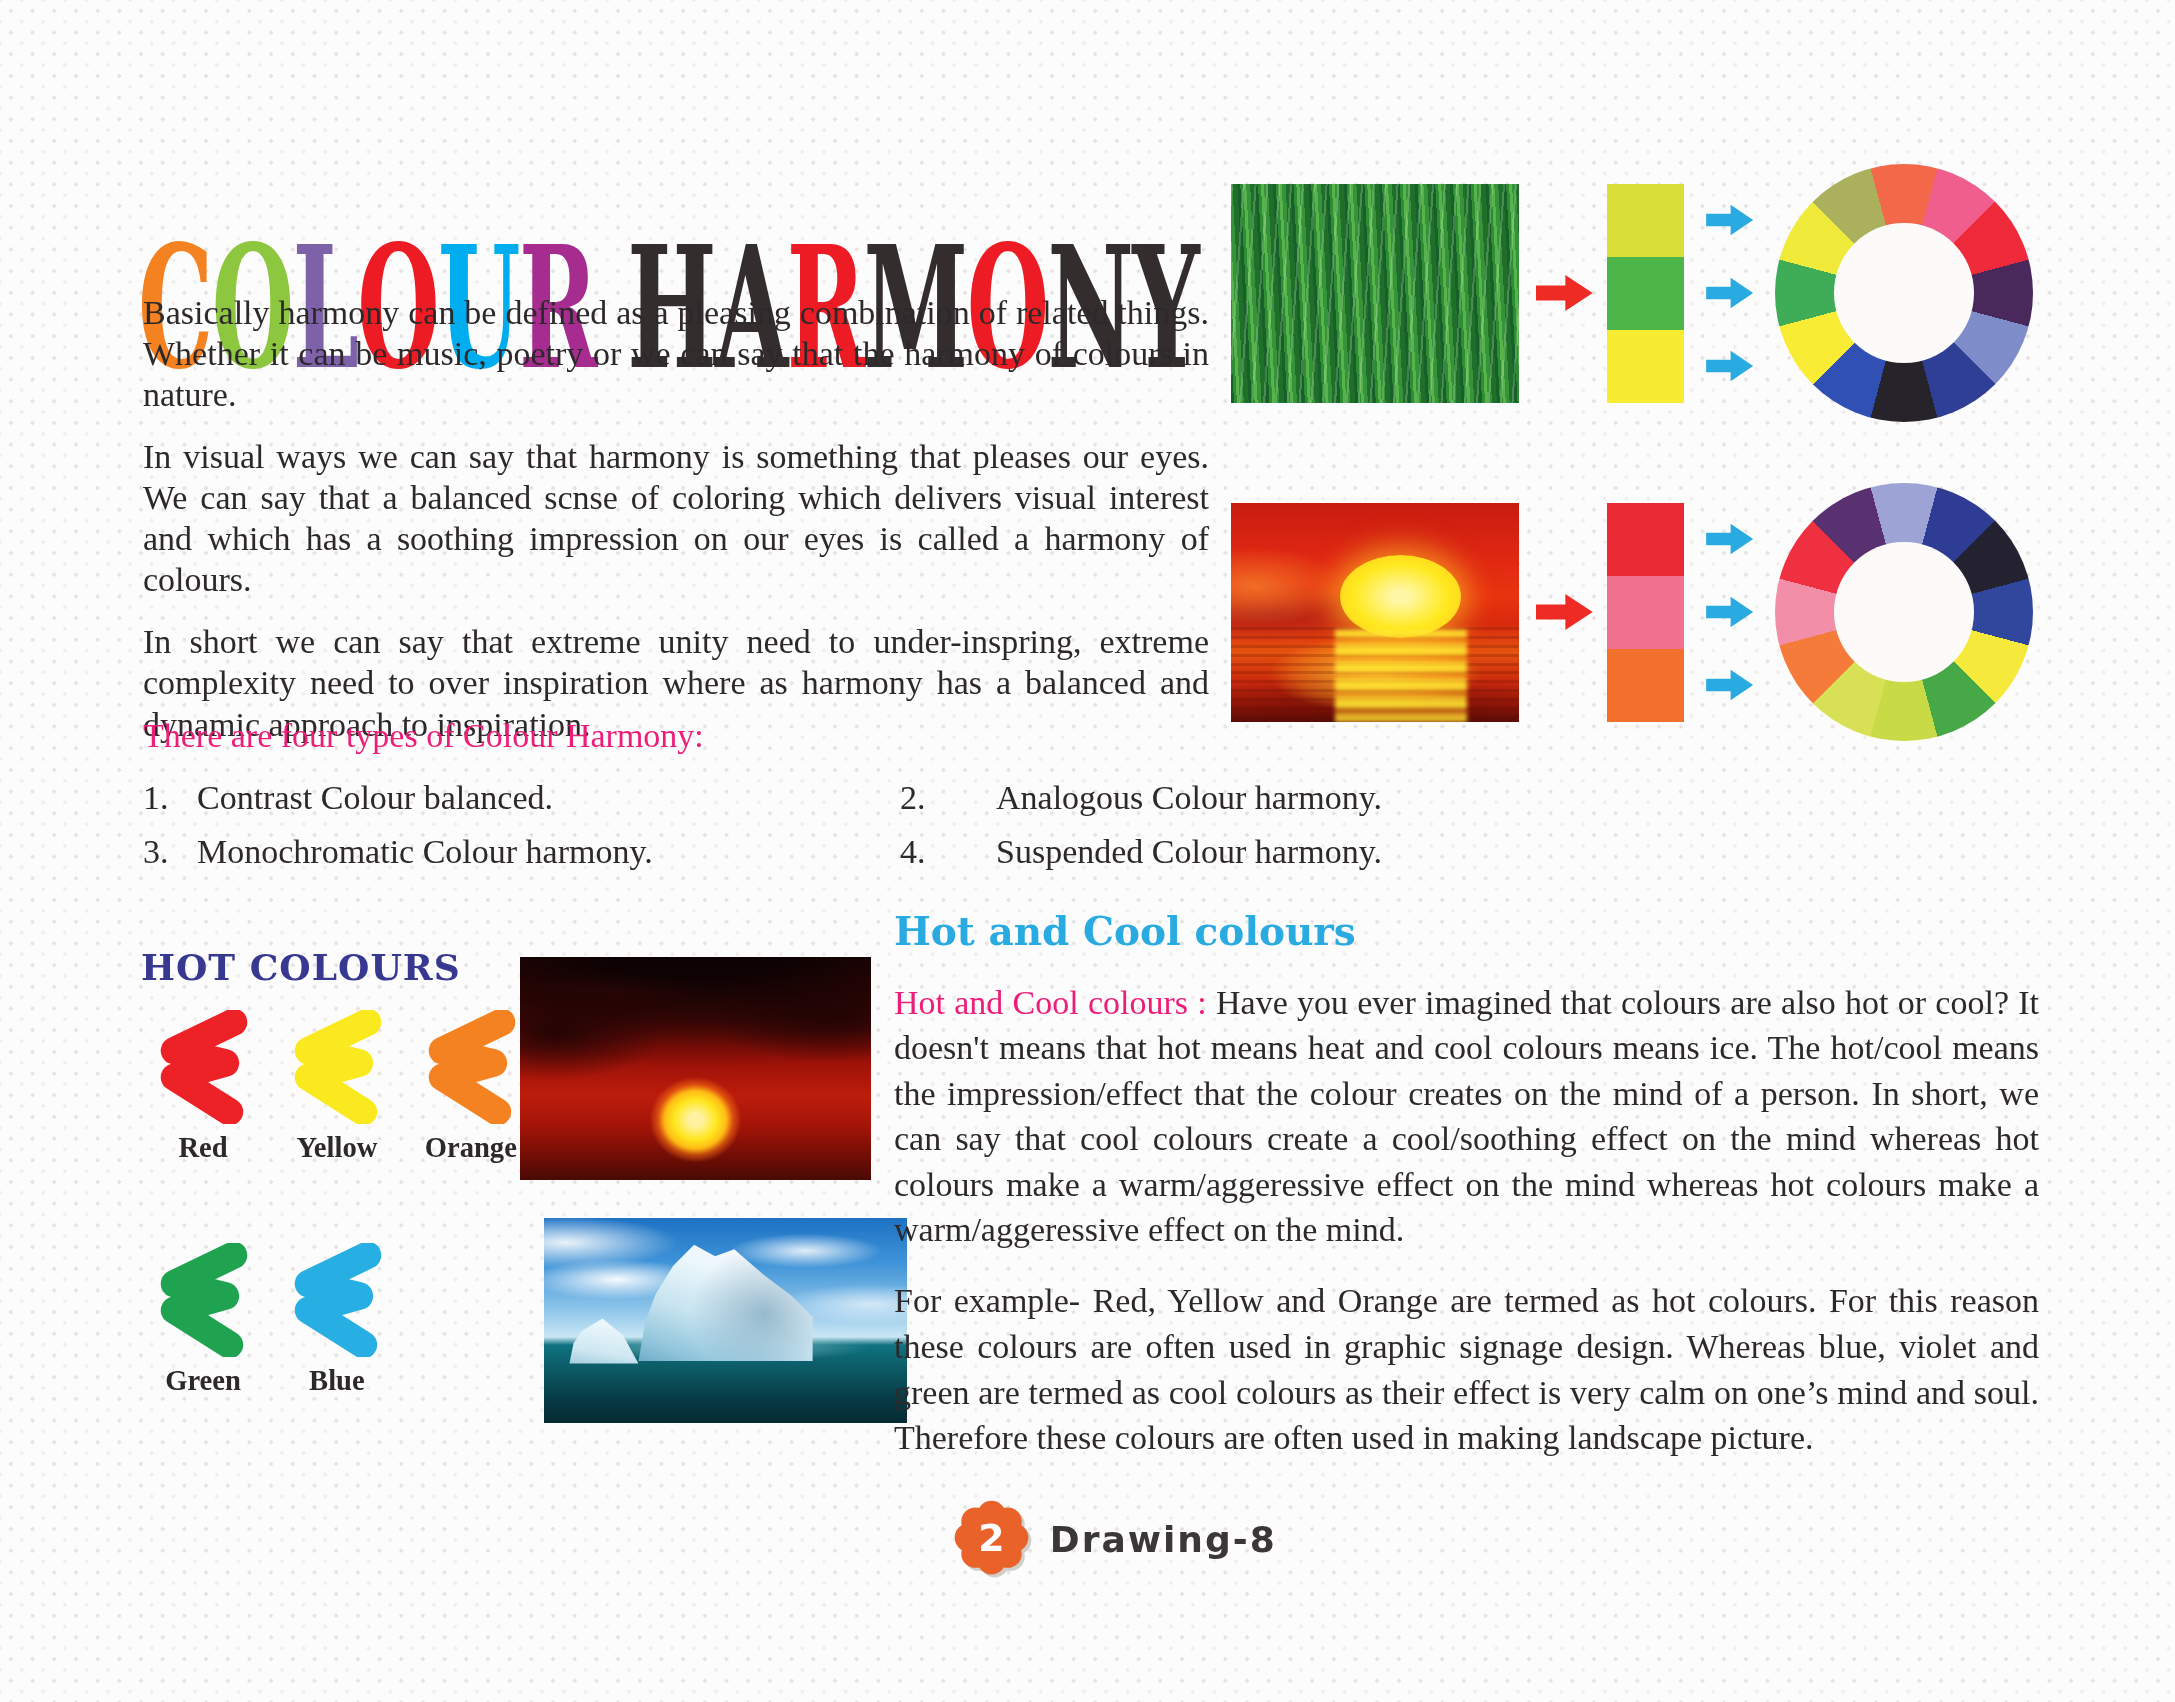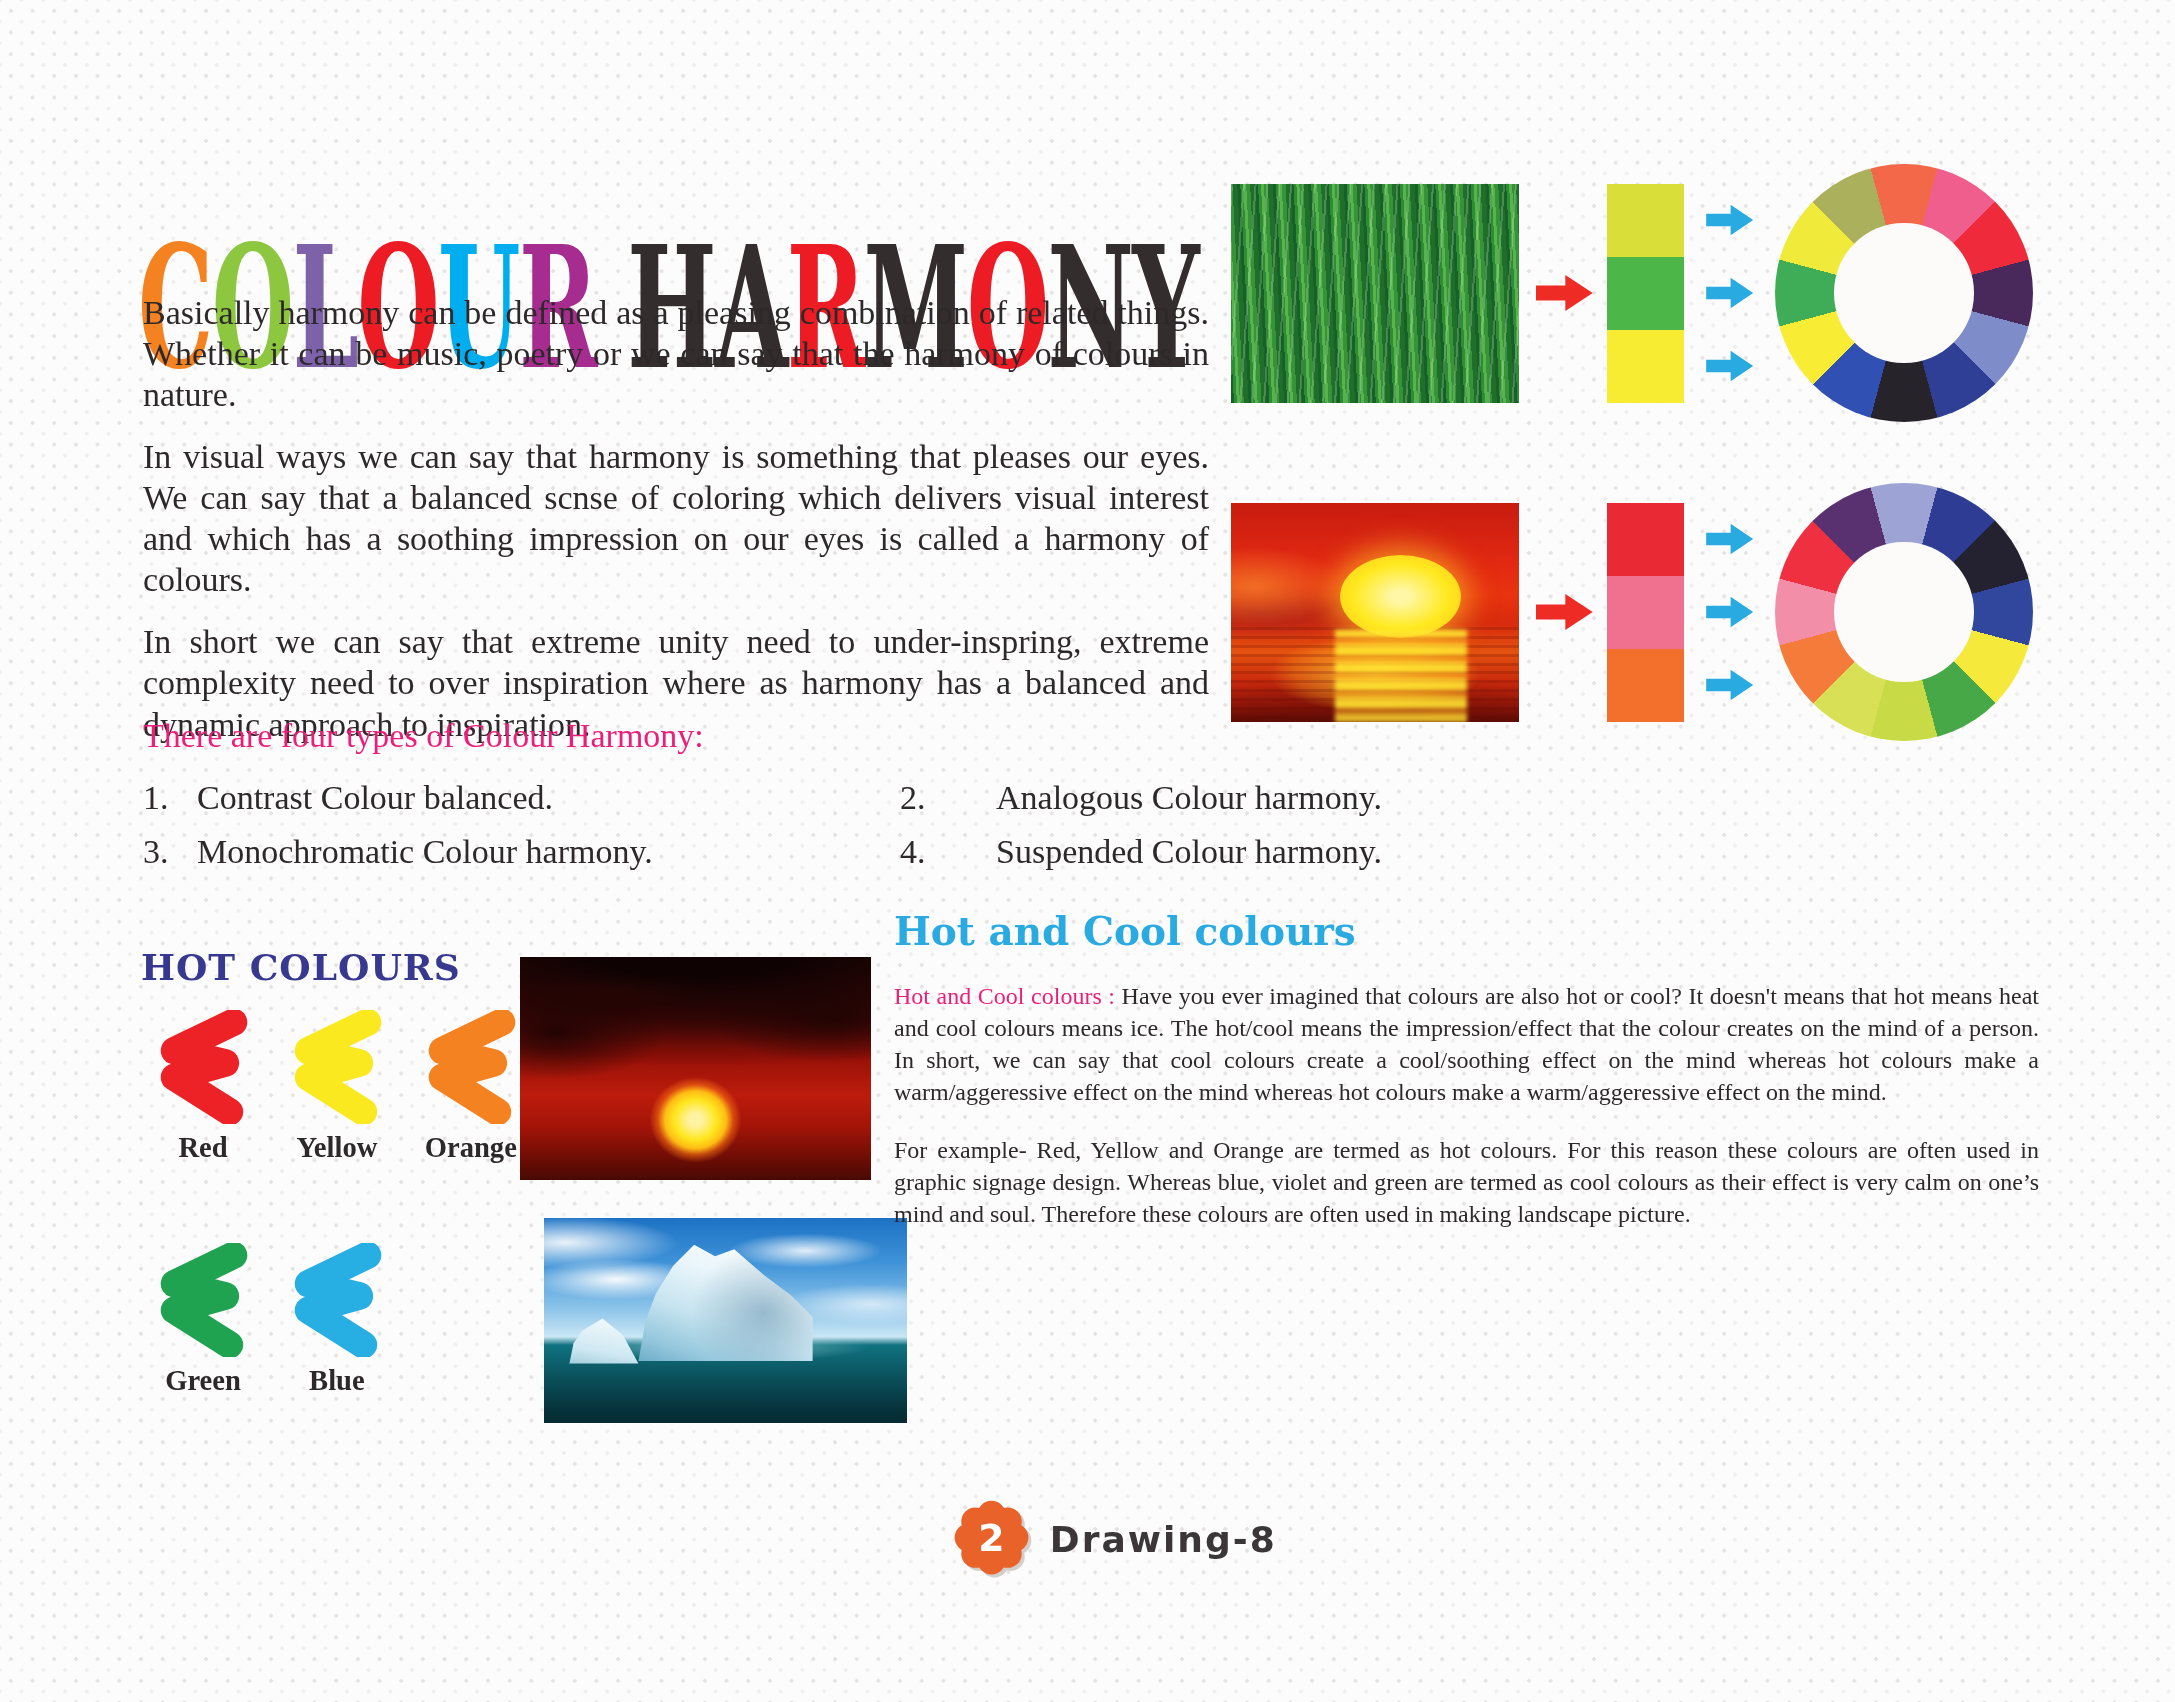--- a/index.html
+++ b/index.html
@@ -92,21 +92,21 @@
   #hot-block{top:946px;} #cool-block{top:1221px;}
   .colour-block h2{margin:0;font-family:"DejaVu Serif", serif;font-weight:bold;font-size:36px;
     color:var(--section-heading-navy,#37388f);letter-spacing:1px;}
   .squig-row{display:flex;gap:9.9px;margin-top:21.7px;}
   .squig{width:124px;text-align:center;}
   .squig-label{font-family:Liberation Serif, serif;font-weight:bold;font-size:28.6px;color:#2d292a;margin-top:3.9px;}
   
   #right-col{position:absolute;left:894px;top:908px;width:1145px;}
   #hotcool-heading{margin:0 0 25.6px 0;font-family:"DejaVu Serif", serif;font-weight:bold;font-size:39px;
     color:var(--hot-cool-heading-cyan,#29abe2);}
-  #right-col p{margin:0;font-size:24px;line-height:1.34;text-align:justify;}
+  #right-col p{margin:0;font-size:34px;line-height:1.34;text-align:justify;}
   #right-col p + p{margin-top:25.6px;}
   .lead{color:var(--lead-pink,#ec1e79);}
   
   #footer{position:absolute;left:949px;top:1497px;display:flex;align-items:center;gap:15.8px;}
   #badge{filter:drop-shadow(3px 3.9px 0 rgba(160,150,140,.45));}
   #book-label{font-family:"DejaVu Sans", sans-serif;font-weight:bold;font-size:36px;
     color:var(--footer-text,#3b3738);letter-spacing:2px;}
 </style>
 </head>
 <body>

